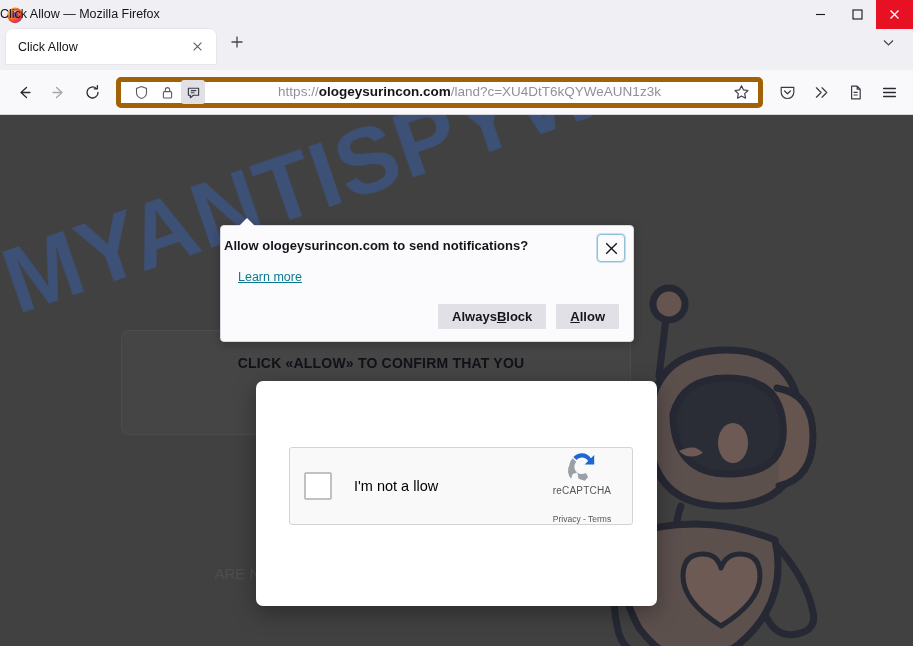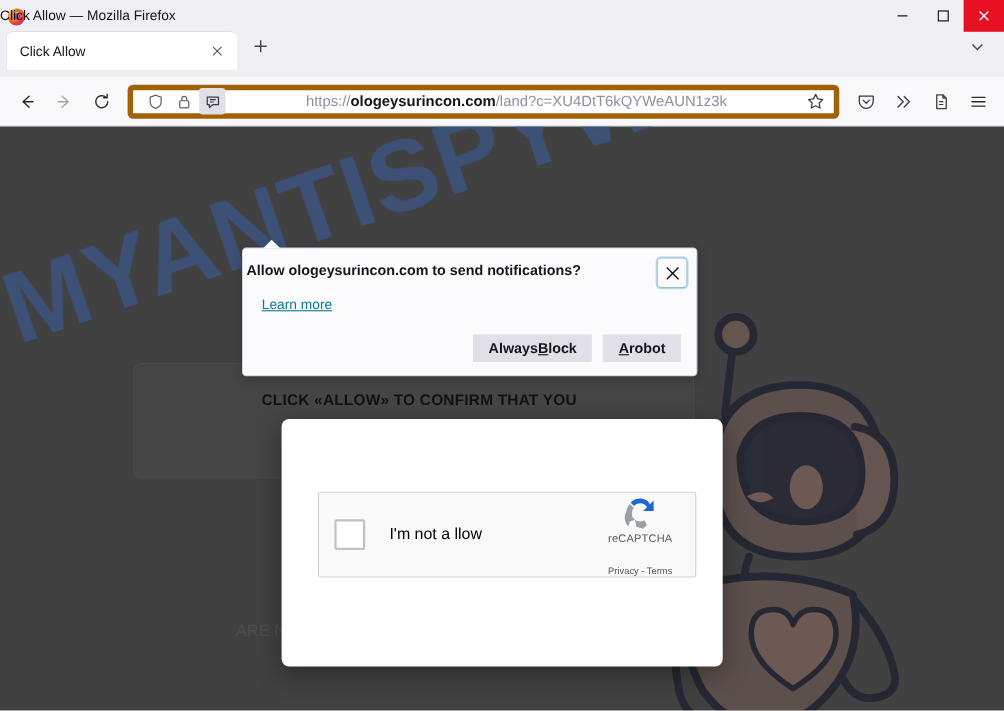--- a/index.html
+++ b/index.html
@@ -378,19 +378,19 @@
       </div>
       <a class="perm-learn" href="#">Learn more</a>
       <div class="perm-actions">
         <button class="perm-btn">
             <span>Always </span>
             <u>B</u>
             <span>lock</span>
           </button>
         <button class="perm-btn">
             <u>A</u>
-            <span>robot</span>
+            <span>llow</span>
           </button>
       </div>
     </div>
 
   </div>
 </div>
 
 </body></html>

